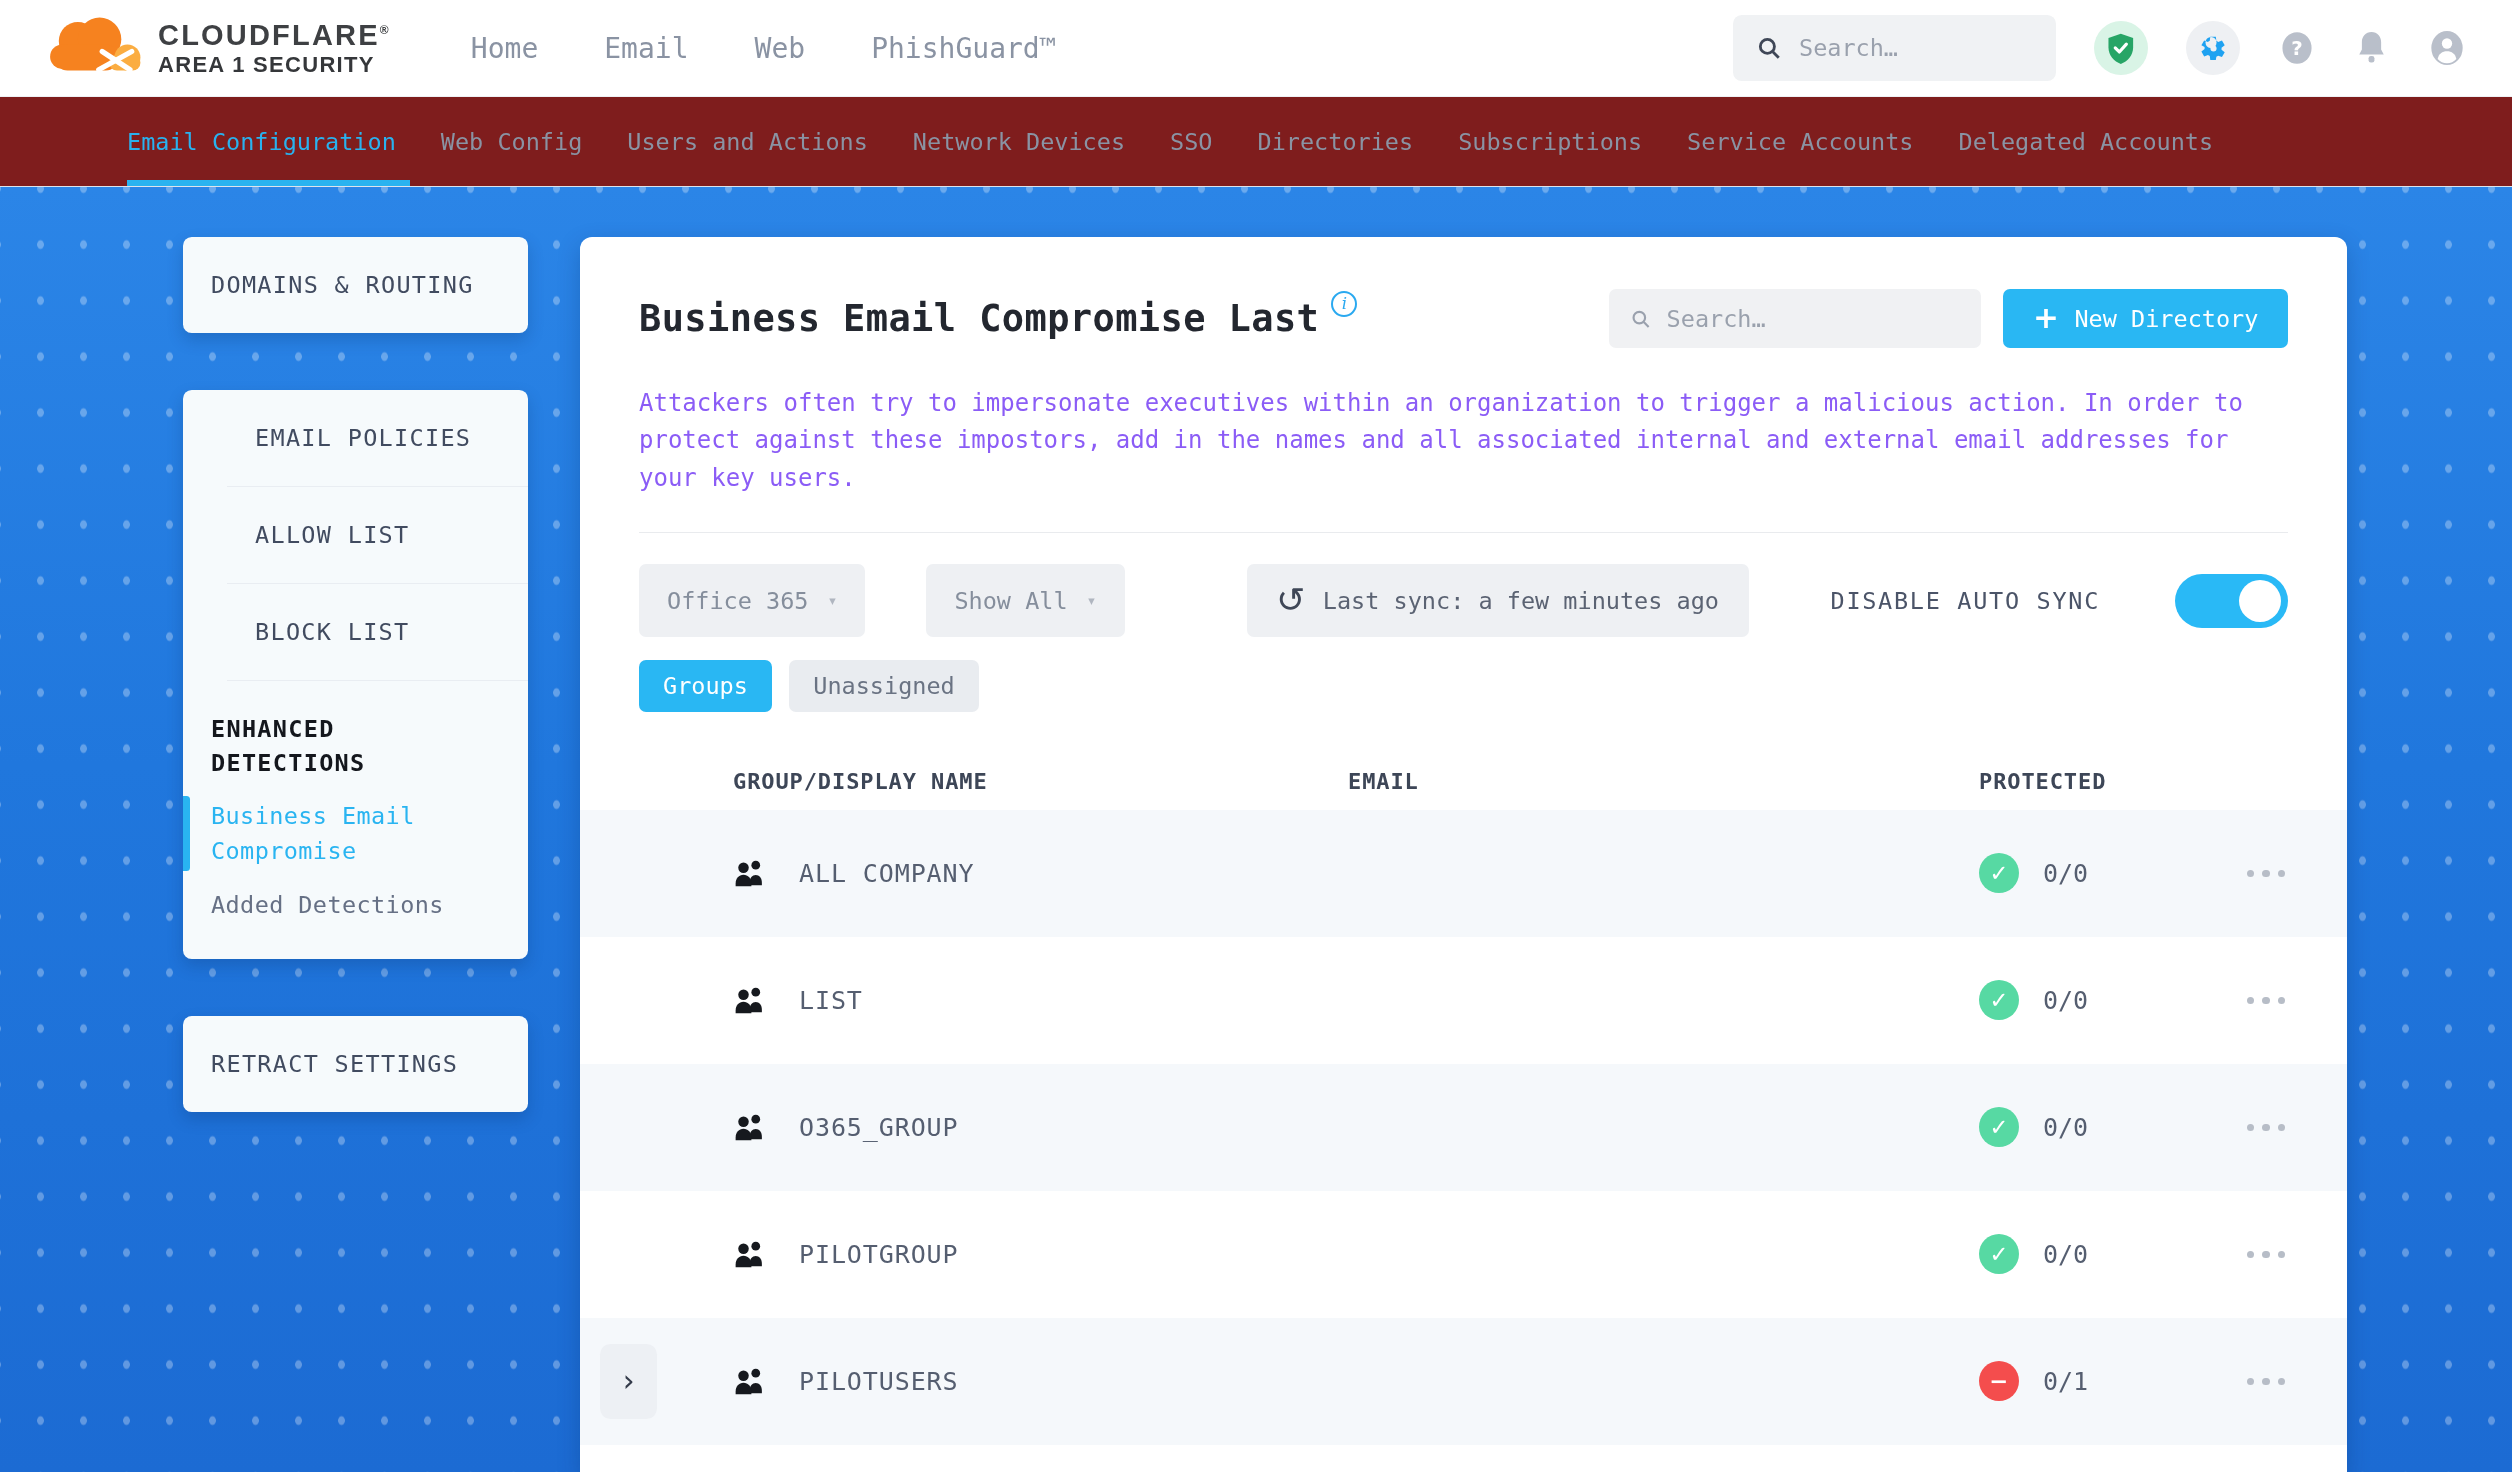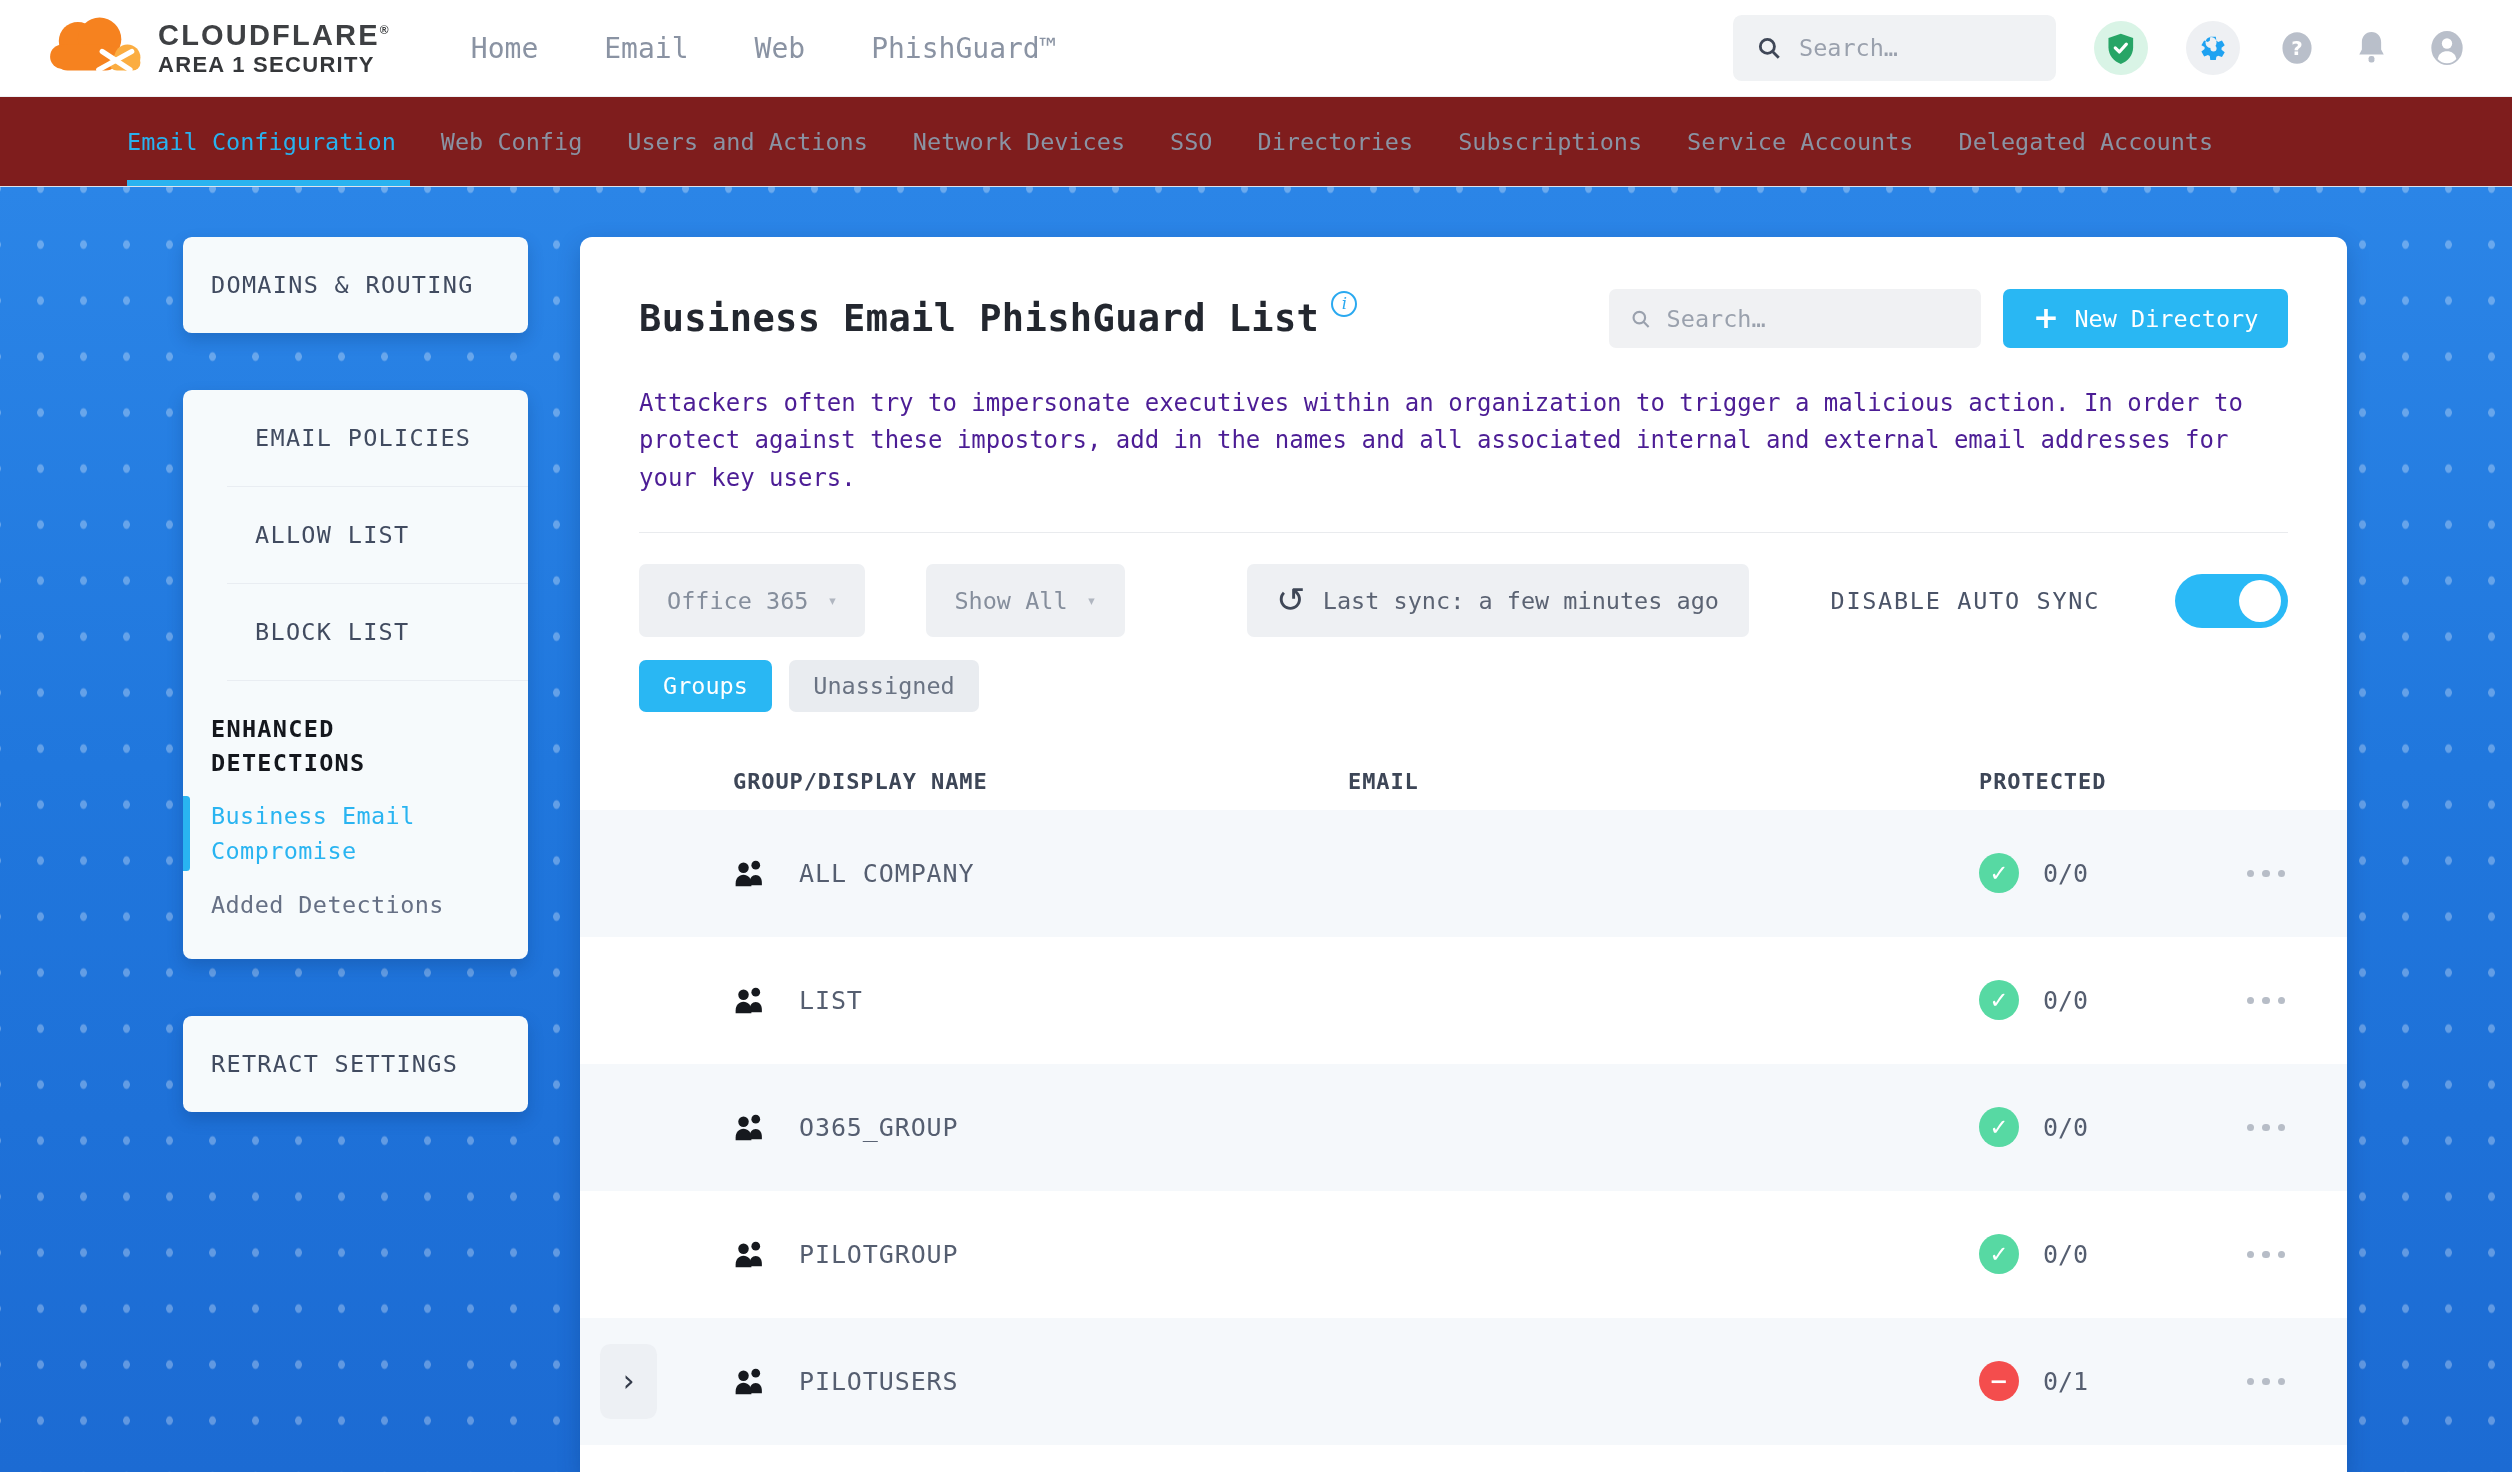--- a/index.html
+++ b/index.html
@@ -78,21 +78,21 @@
     display:flex; align-items:center; padding:0 21px; gap:15.6px; }
   .panel-search input { border:none; outline:none; background:transparent; width:100%;
     font-family:inherit; font-size:23.5px; color:#4c5566; }
   .panel-search input::placeholder { color:#9aa1ad; }
   .btn-new-dir { height:59px; padding:0 29.6px; background:#29b7f3; border:none; color:#fff;
     border-radius:7px; font-family:inherit; font-size:23.5px; display:flex; align-items:center;
     gap:15.6px; cursor:pointer; }
   .btn-new-dir .plus { font-size:31px; font-weight:bold; margin-top:-3.5px;
     font-family:"DejaVu Sans","Liberation Sans",sans-serif; }
   .description { margin-top:37px; width:1656px; font-size:24px; line-height:1.56;
-    color:#4c1d95; }
+    color:#8b5cf6; }
   .h-divider { margin-top:35px; border:none; border-top:1.7px solid #e9ebee; }
 
   .controls-row { margin-top:31px; display:flex; align-items:center;gap:37px; }
   .pill { background:#eef0f3; border-radius:7px; height:73px; padding:0 28px;
     display:flex; align-items:center; gap:19px; font-size:23.5px; color:#858e9c; cursor:pointer; }
   .pill .caret { font-size:16.5px; color:#b0b6c0; }
   .pill + .pill { margin-left:24px; }
   .sync-pill { margin-left:auto; background:#eef0f3; border-radius:7px; height:73px;
     padding:0 29.6px; display:flex; align-items:center; gap:17.4px; font-size:23.5px;
     color:#5b6373; cursor:pointer; }
@@ -232,21 +232,21 @@
         <div class="side-item sub active">Business Email Compromise</div>
         <div class="side-item sub muted last">Added Detections</div>
       </div>
       <div class="side-card">
         <div class="side-item">RETRACT SETTINGS</div>
       </div>
     </aside>
 
   <section class="panel">
     <div class="panel-head">
-      <h1 class="page-title">Business Email PhishGuard List</h1>
+      <h1 class="page-title">Business Email Compromise Last</h1>
       <span class="info-icon">i</span>
       <div class="head-actions">
         <div class="panel-search">
           <svg width="24" height="24" viewBox="0 0 24 24" fill="none" stroke="#9aa1ad" stroke-width="2.4">
             <circle cx="10.5" cy="10.5" r="6.5"></circle>
               <line x1="15.5" y1="15.5" x2="21" y2="21"></line>
           </svg>
           <input placeholder="Search…" style="">
         </div>
         <button class="btn-new-dir">

